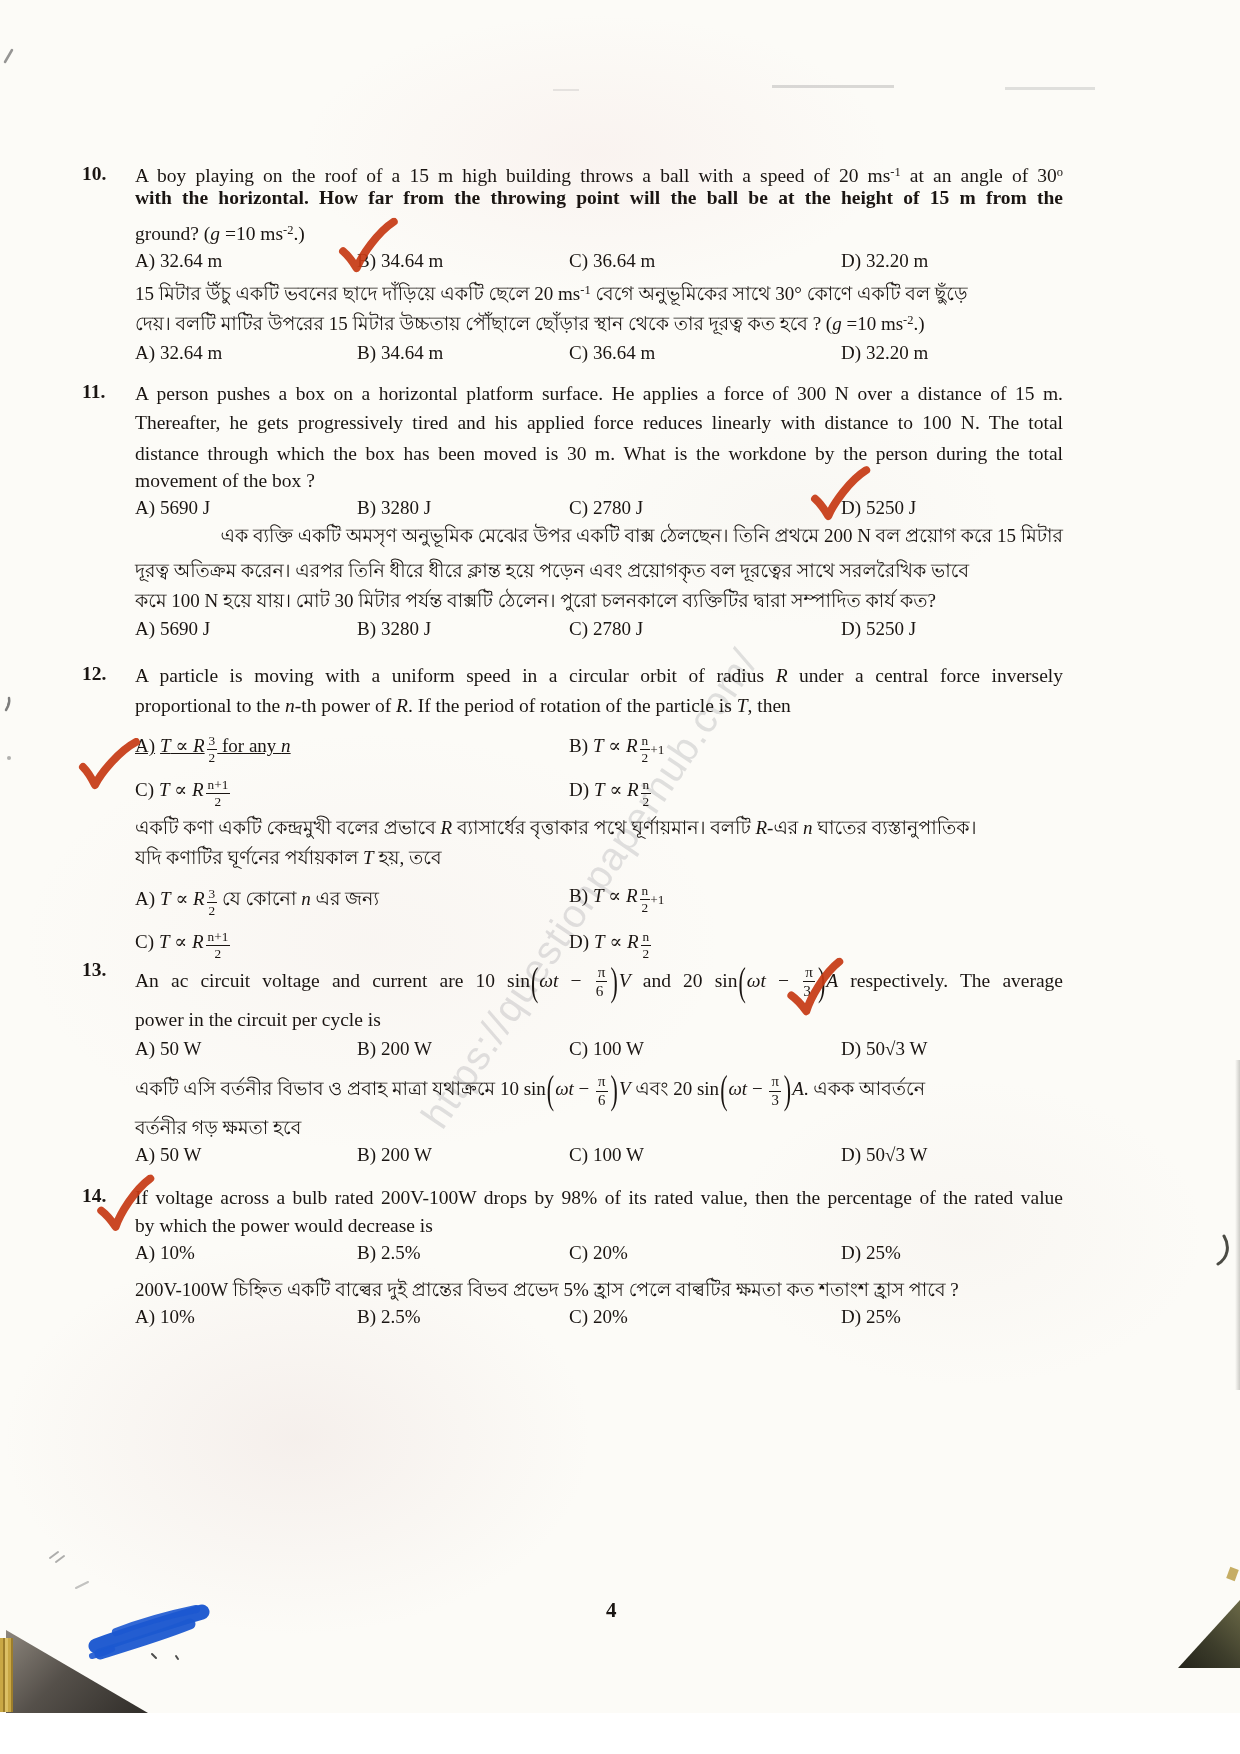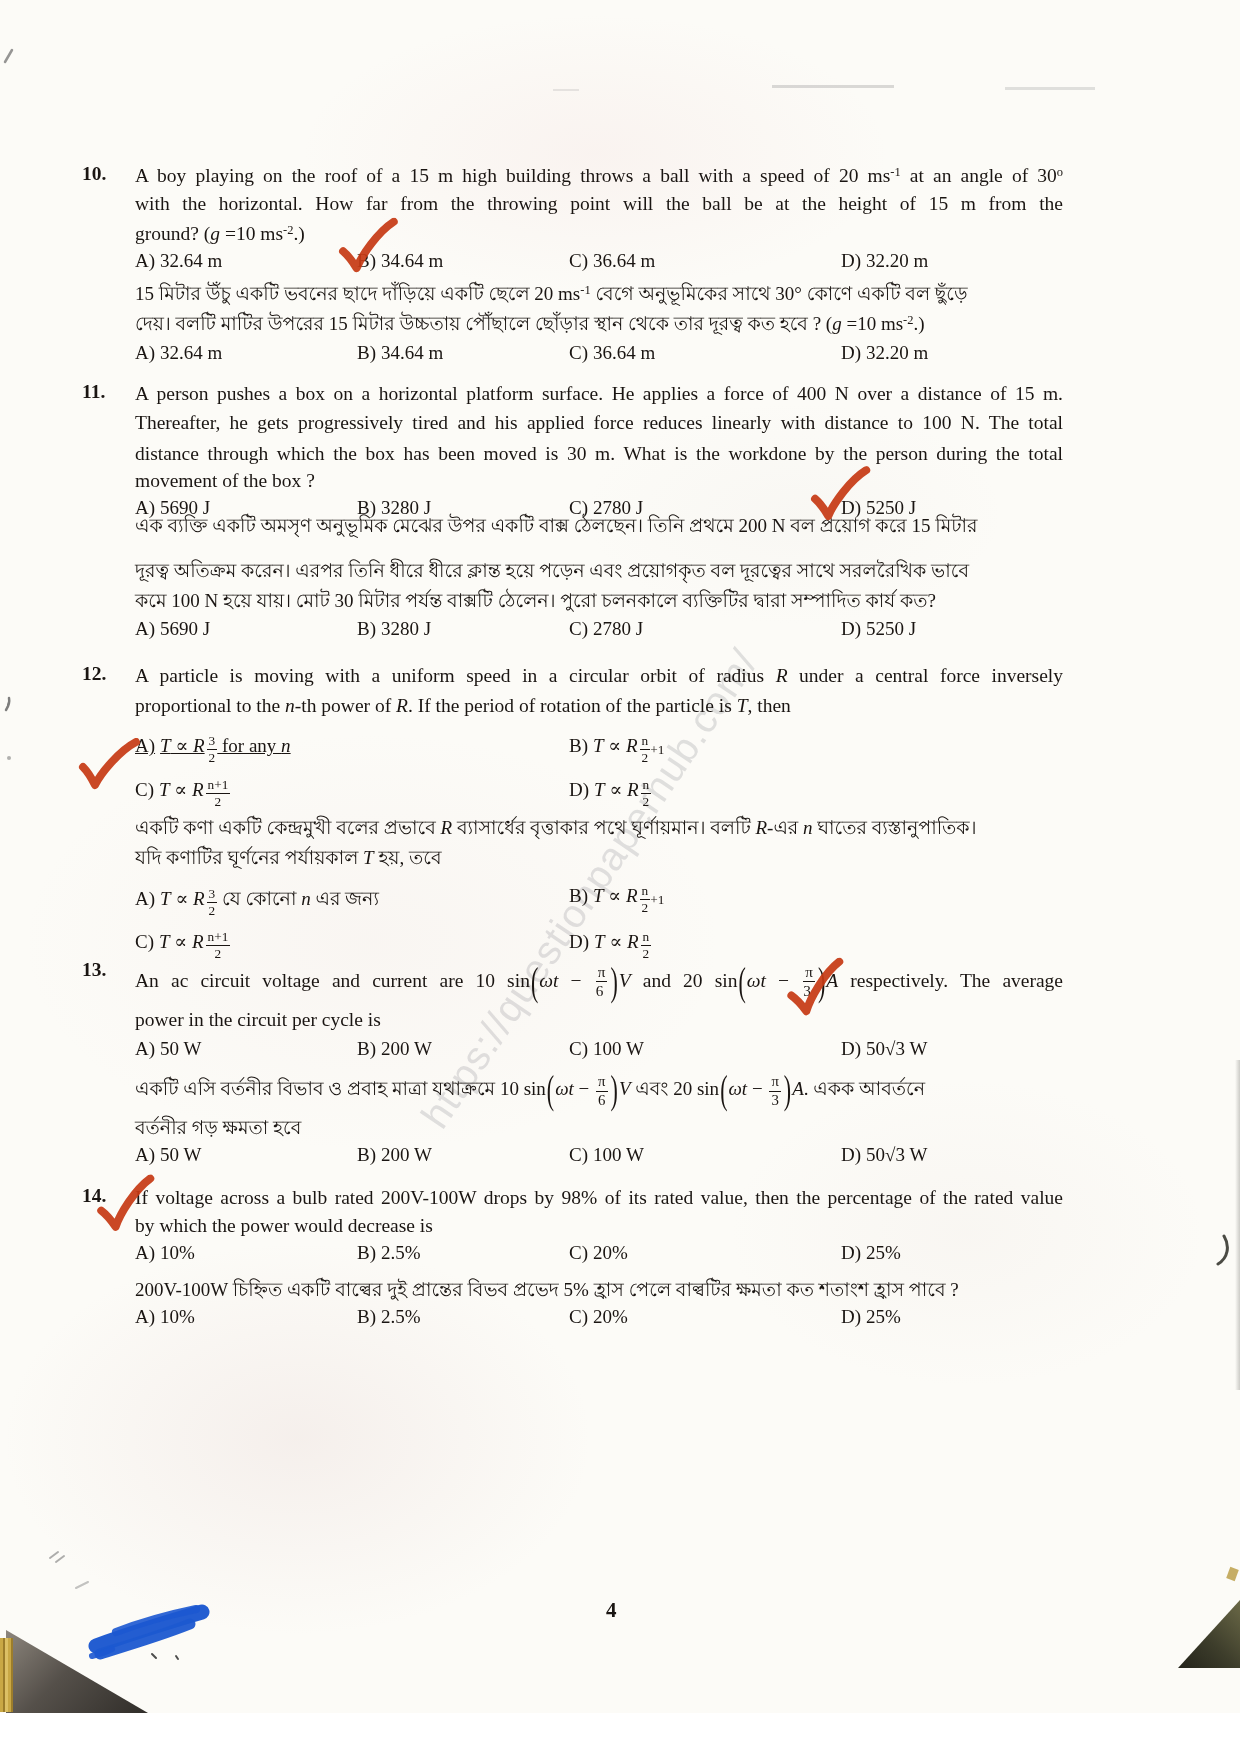--- a/index.html
+++ b/index.html
@@ -76,52 +76,52 @@
     <circle cx="4" cy="4" r="2" fill="#666" opacity="0.5"></circle>
   </svg>
 
   <div class="wm">https://questionpaperhub.com/</div>
 
   <div id="questions">
       <div class="q" style="top: 162px;">
         <div class="qnum">10.</div>
         <div class="qbody">
           <div class="line en just" style="top: 0px;">A boy playing on the roof of a 15 m high building throws a ball with a speed of 20 ms<span class="su">-1</span> at an angle of 30<span class="su">o</span></div>
-          <div class="line en just" style="top: 28px;">with the horizontal. How far from the throwing point will the ball be at the height of 15 m from the</div>
+          <div class="line en just" style="top: 22px; font-weight: bold;">with the horizontal. How far from the throwing point will the ball be at the height of 15 m from the</div>
           <div class="line en" style="top: 58px;">ground? (<span class="it">g</span> =10 ms<span class="su">-2</span>.)</div>
           <div class="optrow" style="top: 88px;">
             <span class="opt" style="left: 0px;"><span class="olab">A)</span>32.64 m</span>
             <span class="opt" style="left: 222px;"><span class="olab">B)</span>34.64 m</span>
             <span class="opt" style="left: 434px;"><span class="olab">C)</span>36.64 m</span>
             <span class="opt" style="left: 706px;"><span class="olab">D)</span>32.20 m</span>
           </div>
           <div class="line bn" style="top: 118px;">15 মিটার উঁচু একটি ভবনের ছাদে দাঁড়িয়ে একটি ছেলে 20 ms<span class="su">-1</span> বেগে অনুভূমিকের সাথে 30° কোণে একটি বল ছুঁড়ে</div>
           <div class="line bn" style="top: 148px;">দেয়। বলটি মাটির উপরের 15 মিটার উচ্চতায় পৌঁছালে ছোঁড়ার স্থান থেকে তার দূরত্ব কত হবে ? (<span class="it">g</span> =10 ms<span class="su">-2</span>.)</div>
           <div class="optrow" style="top: 180px;">
             <span class="opt" style="left: 0px;"><span class="olab">A)</span>32.64 m</span>
             <span class="opt" style="left: 222px;"><span class="olab">B)</span>34.64 m</span>
             <span class="opt" style="left: 434px;"><span class="olab">C)</span>36.64 m</span>
             <span class="opt" style="left: 706px;"><span class="olab">D)</span>32.20 m</span>
           </div>
         </div>
       </div>
       <div class="q" style="top: 380px;">
         <div class="qnum">11.</div>
         <div class="qbody">
-          <div class="line en just" style="top: 0px;">A person pushes a box on a horizontal platform surface. He applies a force of 400 N over a distance of 15 m.</div>
+          <div class="line en just" style="top: 0px;">A person pushes a box on a horizontal platform surface. He applies a force of 300 N over a distance of 15 m.</div>
           <div class="line en just" style="top: 29px;">Thereafter, he gets progressively tired and his applied force reduces linearly with distance to 100 N. The total</div>
           <div class="line en just" style="top: 60px;">distance through which the box has been moved is 30 m. What is the workdone by the person during the total</div>
           <div class="line en" style="top: 87px;">movement of the box ?</div>
           <div class="optrow" style="top: 117px;">
             <span class="opt" style="left: 0px;"><span class="olab">A)</span>5690 J</span>
             <span class="opt" style="left: 222px;"><span class="olab">B)</span>3280 J</span>
             <span class="opt" style="left: 434px;"><span class="olab">C)</span>2780 J</span>
             <span class="opt" style="left: 706px;"><span class="olab">D)</span>5250 J</span>
           </div>
-          <div class="line bn" style="top: 132px;">এক ব্যক্তি একটি অমসৃণ অনুভূমিক মেঝের উপর একটি বাক্স ঠেলছেন। তিনি প্রথমে 200 N বল প্রয়োগ করে 15 মিটার</div>
+          <div class="line bn" style="top: 142px; text-align: right;">এক ব্যক্তি একটি অমসৃণ অনুভূমিক মেঝের উপর একটি বাক্স ঠেলছেন। তিনি প্রথমে 200 N বল প্রয়োগ করে 15 মিটার</div>
           <div class="line bn" style="top: 177px;">দূরত্ব অতিক্রম করেন। এরপর তিনি ধীরে ধীরে ক্লান্ত হয়ে পড়েন এবং প্রয়োগকৃত বল দূরত্বের সাথে সরলরৈখিক ভাবে</div>
           <div class="line bn" style="top: 207px;">কমে 100 N হয়ে যায়। মোট 30 মিটার পর্যন্ত বাক্সটি ঠেলেন। পুরো চলনকালে ব্যক্তিটির দ্বারা সম্পাদিত কার্য কত?</div>
           <div class="optrow" style="top: 238px;">
             <span class="opt" style="left: 0px;"><span class="olab">A)</span>5690 J</span>
             <span class="opt" style="left: 222px;"><span class="olab">B)</span>3280 J</span>
             <span class="opt" style="left: 434px;"><span class="olab">C)</span>2780 J</span>
             <span class="opt" style="left: 706px;"><span class="olab">D)</span>5250 J</span>
           </div>
         </div>
       </div>

